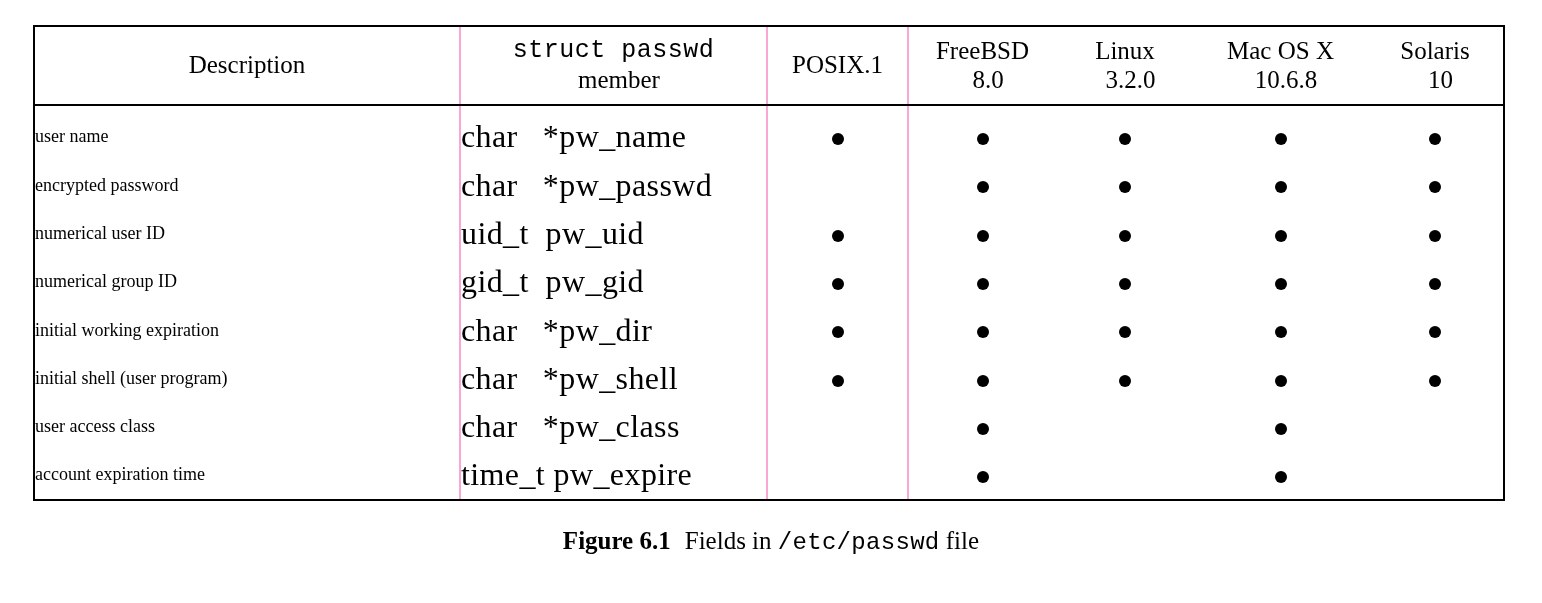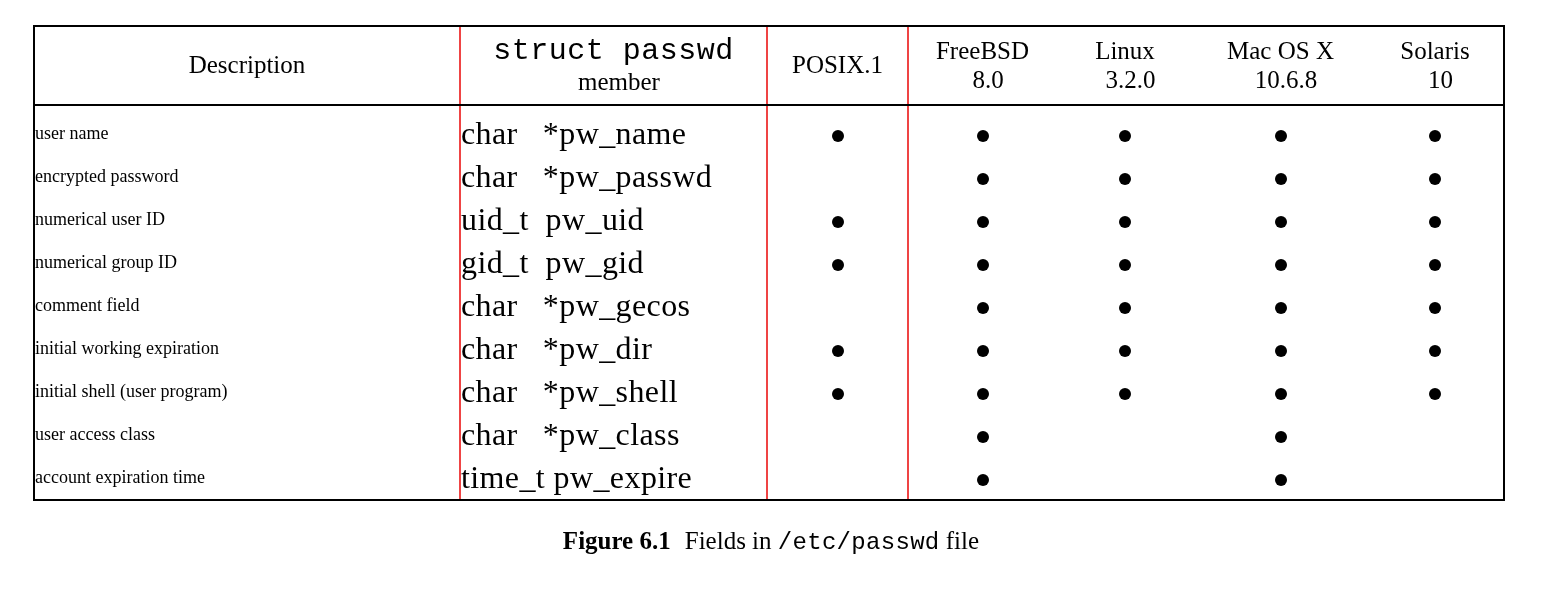--- a/index.html
+++ b/index.html
@@ -57,28 +57,28 @@
   .hcell {
     text-align: center;
     font-family: "Liberation Serif", "DejaVu Serif", serif;
     font-size: 25px;
     line-height: 1.14;
     padding: 4px 8px;
     box-sizing: border-box;
   }
   .hcell .mono {
     font-family: "Liberation Mono", "DejaVu Sans Mono", monospace;
-    font-size: 30px;
+    font-size: 25px;
     letter-spacing: 0.5px;
   }
   .hcell .l1 { display: block; }
   .hcell .l2 { display: block; padding-left: 11px; }
 
   
-  .vr-right { border-right: 2px solid #ef4444; }
+  .vr-right { border-right: 2px solid #f9a8d4; }
 
   
   thead tr.head-row > td,
   thead tr.head-row > th {
     border-bottom: 2px solid #000;
   }
   tbody tr.spacer-row > td {
     border-top: 2px solid #000;
     height: 5px;
     padding: 0;
@@ -236,29 +236,20 @@
           <tr class="data-row">
             <td class="desc-cell vr-right">numerical group ID</td>
             <td class="member-cell vr-right">gid_t  pw_gid</td>
             <td class="mark-cell vr-right"><span class="dot"></span></td>
             <td class="mark-cell"><span class="dot"></span></td>
             <td class="mark-cell"><span class="dot"></span></td>
             <td class="mark-cell"><span class="dot"></span></td>
             <td class="mark-cell"><span class="dot"></span></td>
           </tr>
           <tr class="data-row">
-            <td class="desc-cell vr-right">comment field</td>
-            <td class="member-cell vr-right">char   *pw_gecos</td>
-            <td class="mark-cell vr-right"><span class="dot off" style="visibility: hidden;"></span></td>
-            <td class="mark-cell"><span class="dot"></span></td>
-            <td class="mark-cell"><span class="dot"></span></td>
-            <td class="mark-cell"><span class="dot"></span></td>
-            <td class="mark-cell"><span class="dot"></span></td>
-          </tr>
-          <tr class="data-row">
             <td class="desc-cell vr-right">initial working expiration</td>
             <td class="member-cell vr-right">char   *pw_dir</td>
             <td class="mark-cell vr-right"><span class="dot"></span></td>
             <td class="mark-cell"><span class="dot"></span></td>
             <td class="mark-cell"><span class="dot"></span></td>
             <td class="mark-cell"><span class="dot"></span></td>
             <td class="mark-cell"><span class="dot"></span></td>
           </tr>
           <tr class="data-row">
             <td class="desc-cell vr-right">initial shell (user program)</td>

